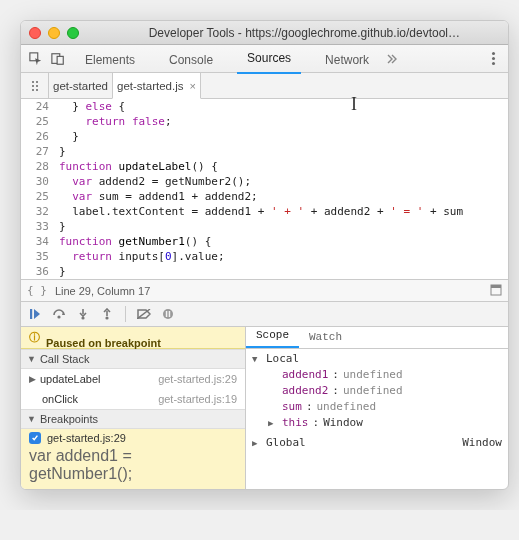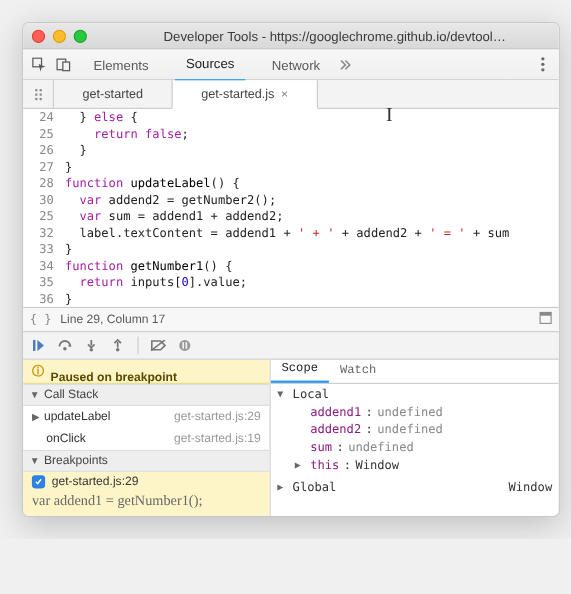--- a/index.html
+++ b/index.html
@@ -51,21 +51,21 @@
   .dots-v span { width: 3px; height: 3px; background: #6a6a6a; border-radius: 50%; }
   .filetabs {
     height: 26px;
     background: #f3f3f3;
     border-bottom: 1px solid #cacaca;
     display: flex;
     align-items: stretch;
     padding-left: 4px;
   }
   .ftab-ico { width: 24px; display: flex; align-items: center; justify-content: center; color: #5a5a5a; }
-  .ftab { padding: 6px 26px; border-right: 1px solid #cacaca; border-left: 1px solid #cacaca; margin-left: -1px; font-size: 11.5px; color: #444; display: flex; align-items: center; gap: 6px; }
+  .ftab { padding: 6px 4px; border-right: 1px solid #cacaca; border-left: 1px solid #cacaca; margin-left: -1px; font-size: 11.5px; color: #444; display: flex; align-items: center; gap: 6px; }
   .ftab.active { background: #fff; border-bottom: 1px solid #fff; margin-bottom: -1px; }
   .ftab .x { font-size: 11px; color: #888; }
   .code {
     font-family: Menlo, Consolas, monospace;
     font-size: 11px;
     line-height: 15px;
     overflow: hidden;
     position: relative;
   }
   .code-row { display: flex; }
@@ -184,20 +184,21 @@
         </svg>
     </div>
     <div class="ico">
       <svg width="14" height="14" viewBox="0 0 16 16">
           <rect x="1" y="2" width="9" height="11" fill="none" stroke="#5a5a5a" stroke-width="1.3"></rect>
           <rect x="7" y="5" width="7" height="9" fill="#f3f3f3" stroke="#5a5a5a" stroke-width="1.3"></rect>
         </svg>
     </div>
     <div class="tabs">
       <div class="tab">Elements</div>
+      <div class="tab">Console</div>
       <div class="tab active">Sources</div>
       <div class="tab">Network</div>
     </div>
     <div class="ico" style="color:#888;">
       <svg width="10" height="10" viewBox="0 0 10 10">
           <path d="M1 1 L5 5 L1 9 M5 1 L9 5 L5 9" fill="none" stroke="#888" stroke-width="1.4"></path>
         </svg>
     </div>
     <div class="spacer"></div>
     <div class="ico">
@@ -368,21 +369,21 @@
       </div>
       <div class="bp-block">
         <div class="bp-head">
           <span class="chk">
               <svg viewBox="0 0 10 10">
                 <path d="M2 5 L4 7 L8 2" fill="none" stroke="#fff" stroke-width="1.8"></path>
               </svg>
             </span>
           <span>get-started.js:29</span>
         </div>
-        <div class="codebox" style="font-family:Liberation Serif, serif;font-size:13px;color:#666;margin-top:3px;">var addend1 = getNumber1();</div>
+        <div class="codebox" style="font-family:Liberation Sans, sans-serif;font-size:16px;color:#666;margin-top:3px;">var addend1 = getNumber1();</div>
       </div>
     </div>
 
     <div class="dbg-right">
       <div class="scope-tabs">
         <div class="scope-tab active">Scope</div>
         <div class="scope-tab">Watch</div>
       </div>
       <div class="scope-body">
         <div class="row">

